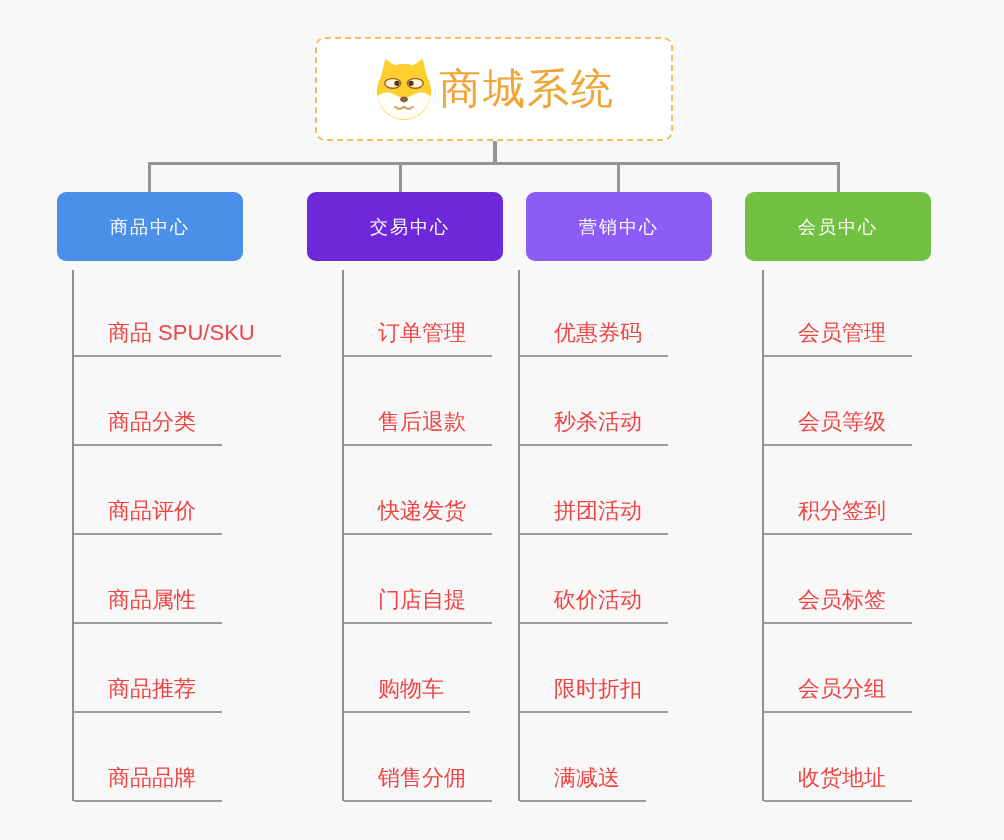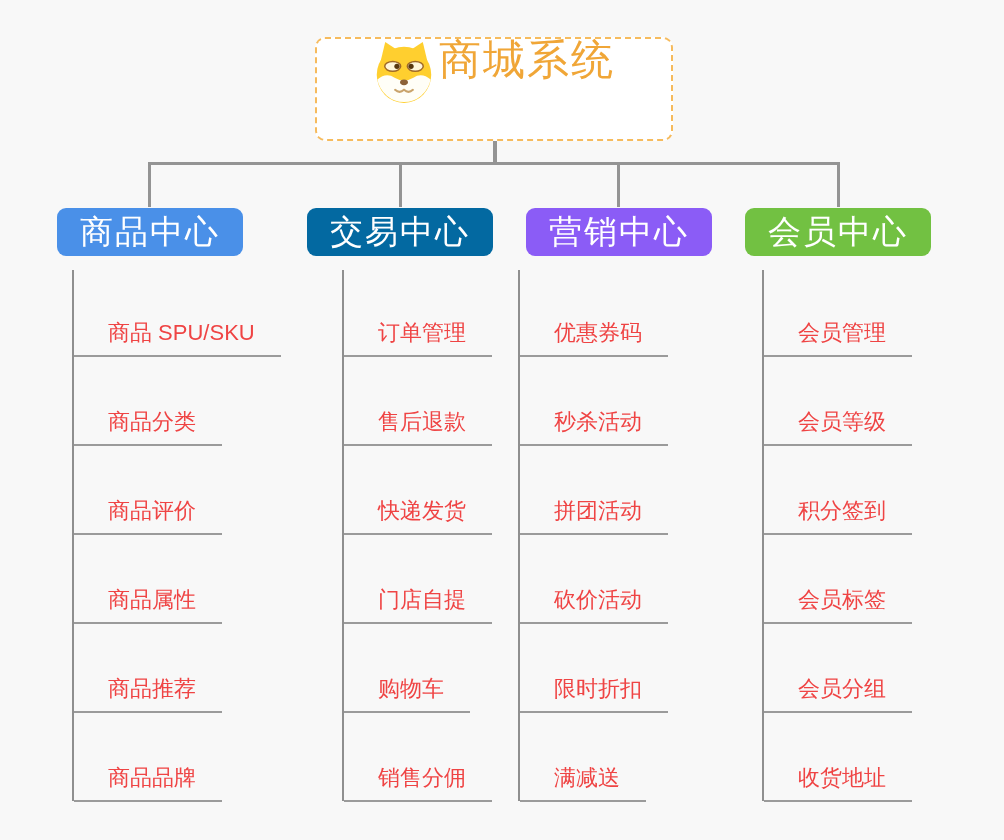--- a/index.html
+++ b/index.html
@@ -19,32 +19,32 @@
   .drop.d0{left:148px;}
   .drop.d1{left:399px;}
   .drop.d2{left:617px;}
   .drop.d3{left:837px;}
 
   
   .root-node{
     position:absolute;left:315px;top:37px;width:358px;height:104px;
     box-sizing:border-box;background:#ffffff;
     border:2px dashed #f6bb5d;border-radius:10px;
-    display:flex;align-items:flex-start;justify-content:center;gap:4px;
+    display:flex;align-items:center;justify-content:center;gap:4px;
   }
   .root-title{
     font-size:42px;font-weight:500;letter-spacing:2px;line-height:1;
   }
   .dog{display:flex;align-items:center;}
 
   
   .branch-box{
-    position:absolute;top:208px;width:186px;height:48px;
+    position:absolute;top:192px;width:186px;height:69px;
     border-radius:9px;display:flex;align-items:center;justify-content:center;
-    color:#ffffff;font-size:33px;font-weight:500;letter-spacing:2px;
+    color:#ffffff;font-size:18px;font-weight:500;letter-spacing:2px;
   }
   .b0 .branch-box{left:57px;}
   .b1 .branch-box{left:307px;}
   .b2 .branch-box{left:526px;}
   .b3 .branch-box{left:745px;}
 
   
   .branch-col{
     position:absolute;top:270px;height:531px;width:240px;
     border-left:2px solid #8f8f8f;
@@ -105,21 +105,21 @@
       <div class="tree-item">商品 SPU/SKU</div>
       <div class="tree-item">商品分类</div>
       <div class="tree-item">商品评价</div>
       <div class="tree-item">商品属性</div>
       <div class="tree-item">商品推荐</div>
       <div class="tree-item">商品品牌</div>
     </div>
   </div>
 
   <div class="branch b1">
-    <div class="branch-box" style="background: #0369a1;">交易中心</div>
+    <div class="branch-box" style="background: #6d28d9; padding-left: 10px;">交易中心</div>
     <div class="branch-col">
       <div class="tree-item">订单管理</div>
       <div class="tree-item">售后退款</div>
       <div class="tree-item">快递发货</div>
       <div class="tree-item">门店自提</div>
       <div class="tree-item">购物车</div>
       <div class="tree-item">销售分佣</div>
     </div>
   </div>
 

